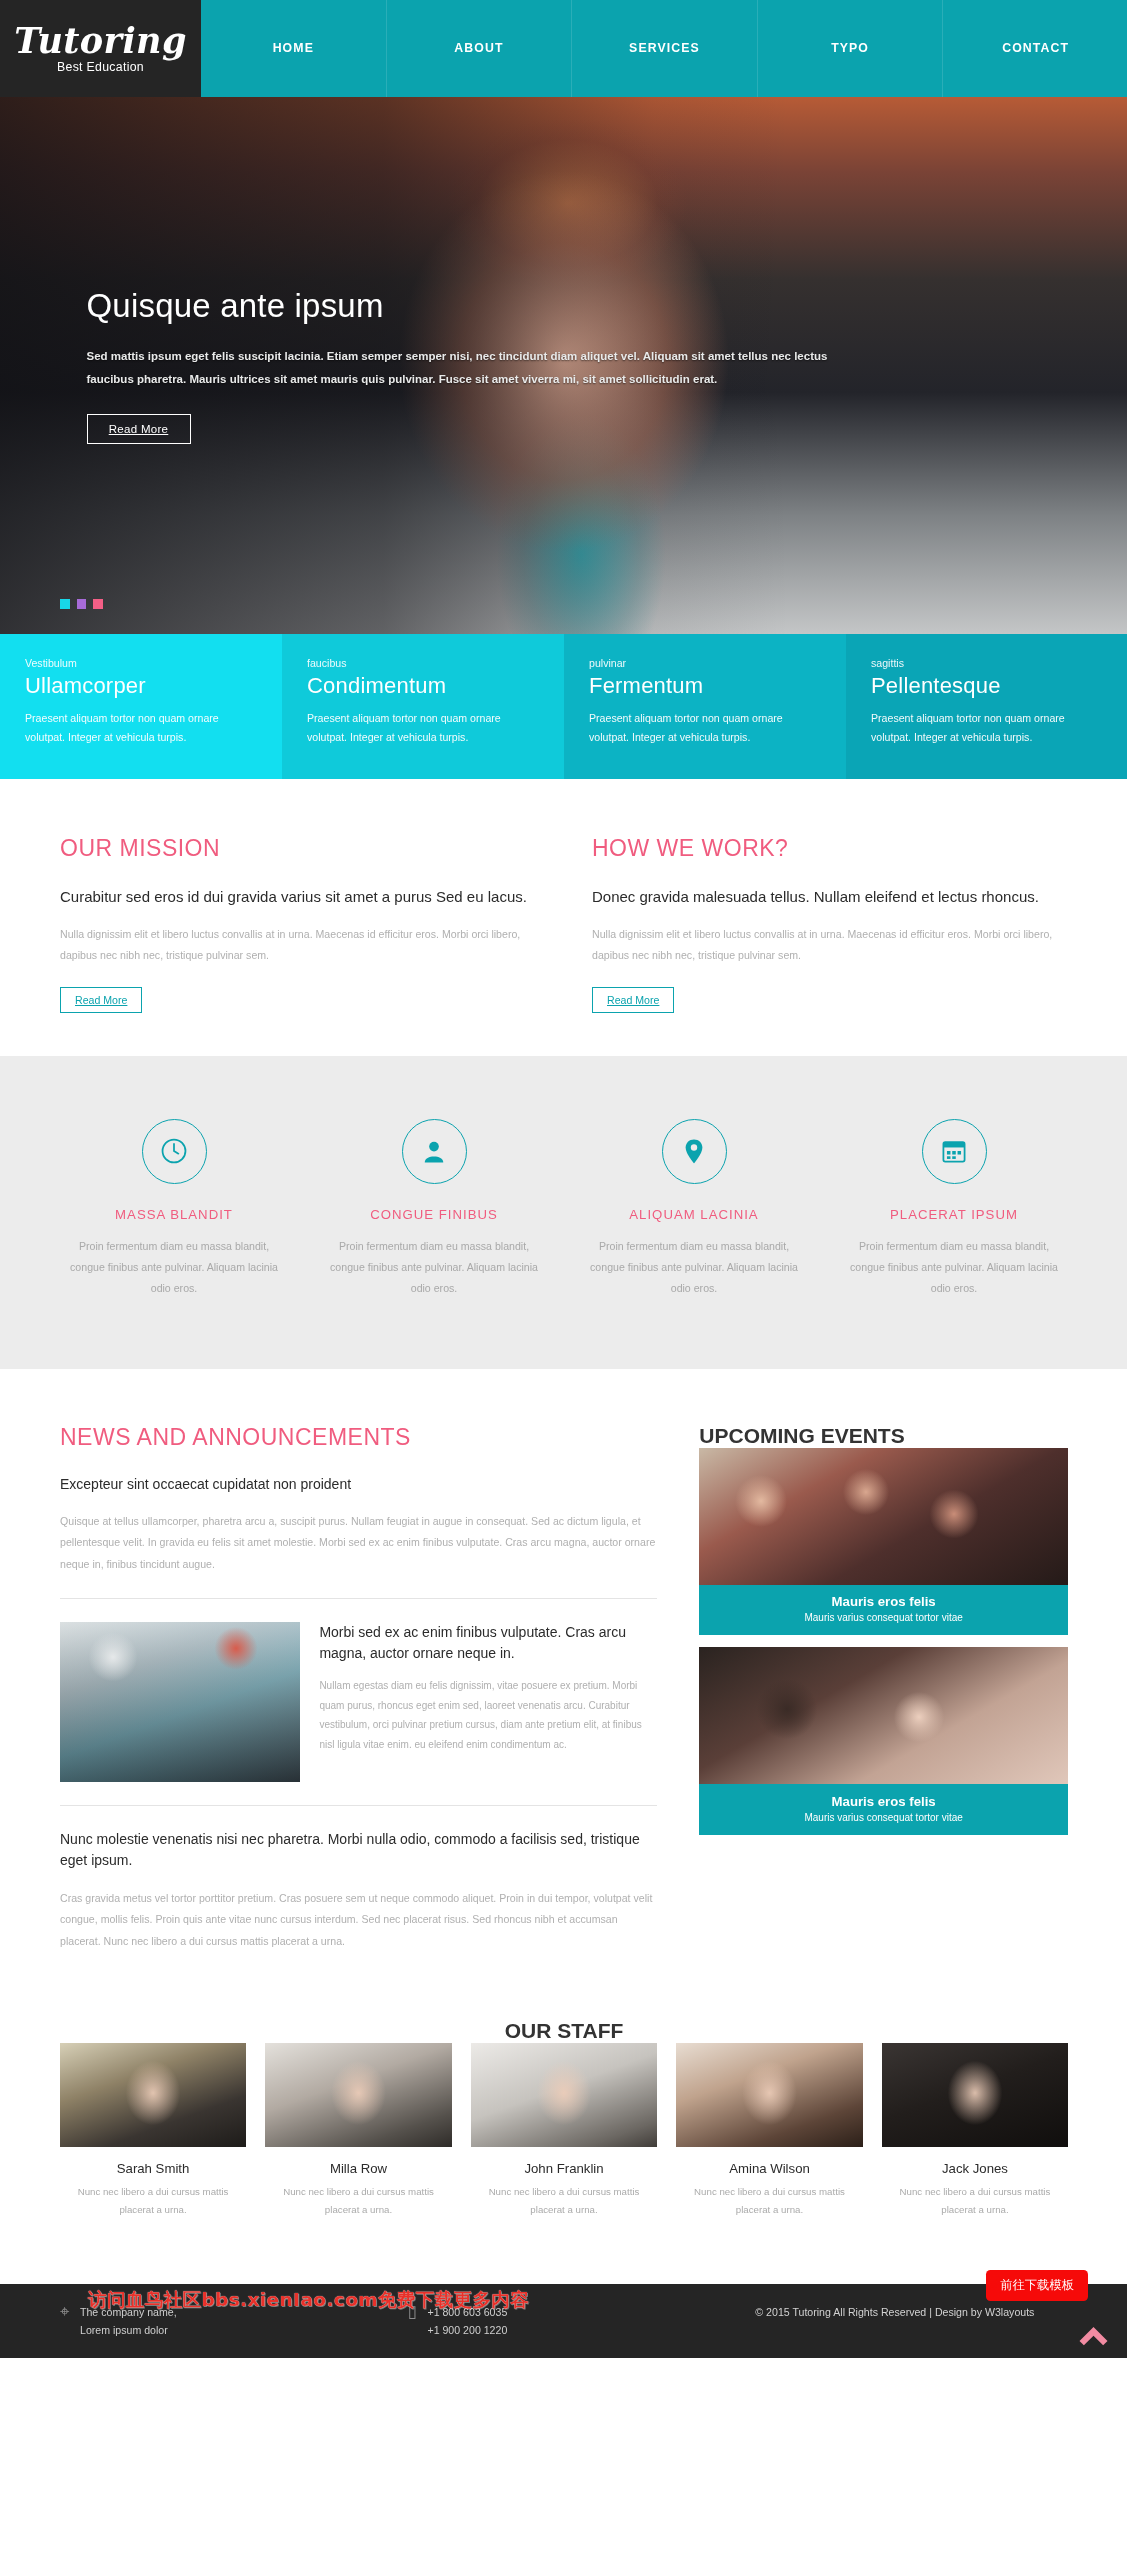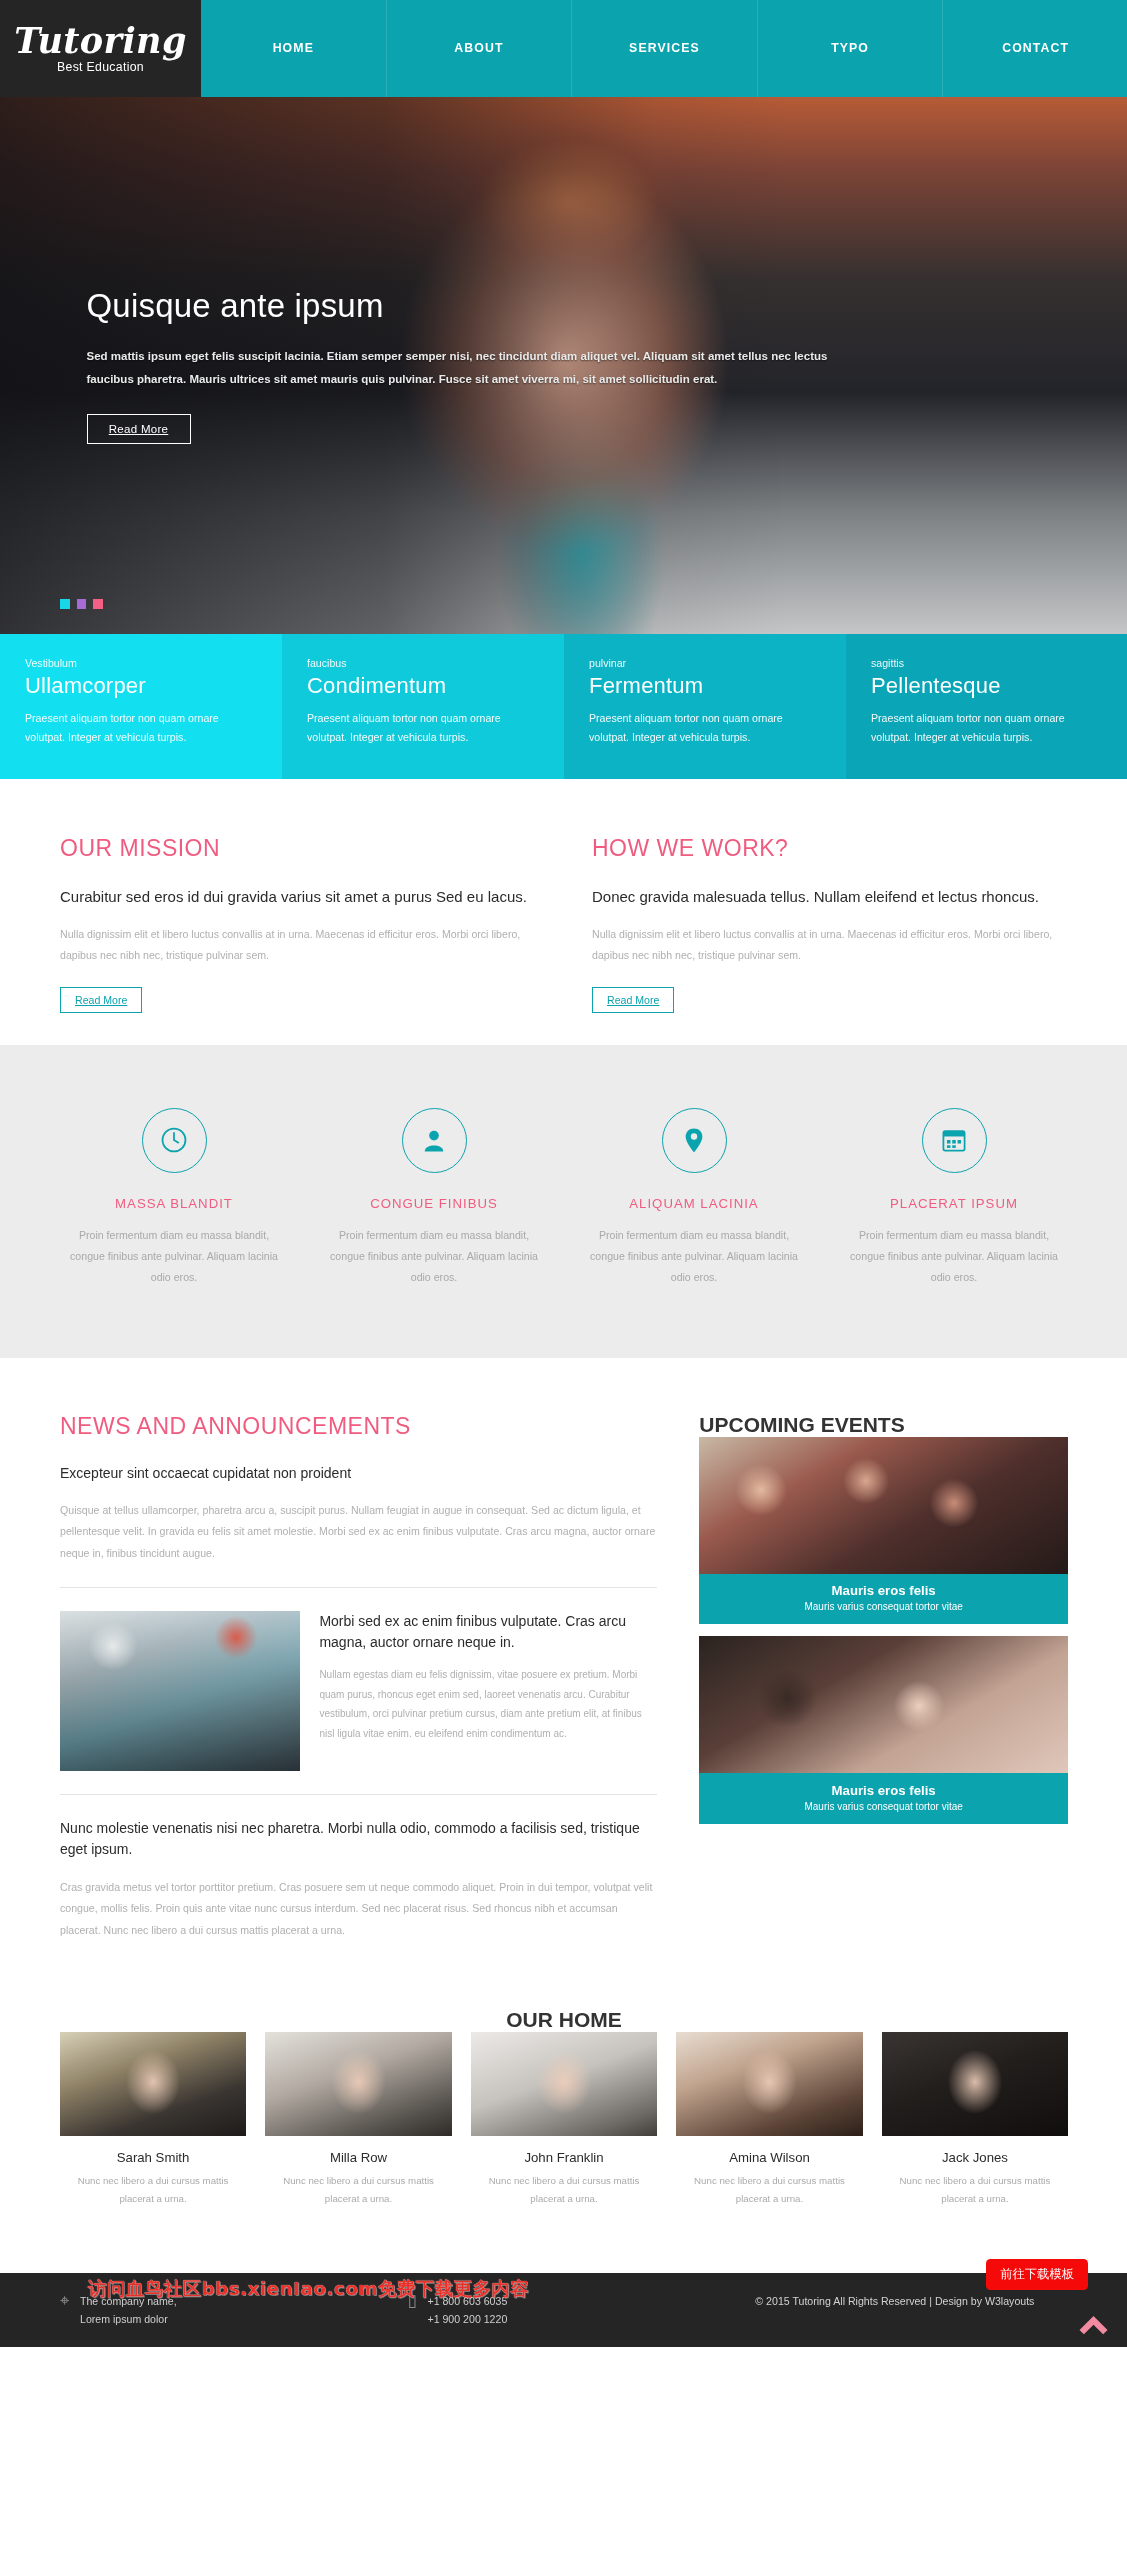--- a/index.html
+++ b/index.html
@@ -71,21 +71,21 @@
 
   
   .fstrip { display:flex; height:145px; }
   .fcell { flex:1; padding:23px 25px 0 25px; color:#fff; }
   .fcell .tag { font-size:10.6px; opacity:0.92; margin-bottom:3.5px; }
   .fcell h3 { font-size:22px; font-weight:normal; margin-bottom:10.6px; letter-spacing:0.2px;}
   .fcell p { font-size:10.6px; line-height:1.75; opacity:0.95; }
 
   
   .two-col {
-    display:flex; gap:56px; padding:56px 60px 32px 60px; background:#fff;
+    display:flex; gap:56px; padding:56px 60px 43px 60px; background:#fff;
   }
   .col { flex:1; }
   .sect-title {
     color:#f05c7f; font-size:23px; font-weight:normal; letter-spacing:0.5px; margin-bottom:23px;
   }
   .col h4 { font-size:15px; font-weight:normal; color:#2b2b2b; line-height:1.55; margin-bottom:16px; }
   .col p.small { font-size:10.6px; color:#b0b0b0; line-height:1.95; }
   .ghost-btn {
     display:inline-block; margin-top:21px; border:1.8px solid #0ba3ae; color:#0ba3ae;
     background:transparent; font-size:10.6px; padding:6.2px 14px; cursor:pointer;
@@ -331,21 +331,21 @@
         <div class="event-img two"></div>
         <div class="event-cap">
           <div class="t">Mauris eros felis</div>
           <div class="s">Mauris varius consequat tortor vitae</div>
         </div>
       </div>
     </div>
   </section>
 
   <section class="staff">
-    <h2>OUR HOME</h2>
+    <h2>OUR STAFF</h2>
     <div class="staff-row">
       <div class="member">
         <div class="member-img m1"></div>
         <div class="nm">Sarah Smith</div>
         <div class="ds">Nunc nec libero a dui cursus mattis placerat a urna.</div>
       </div>
       <div class="member">
         <div class="member-img m2"></div>
         <div class="nm">Milla Row</div>
         <div class="ds">Nunc nec libero a dui cursus mattis placerat a urna.</div>

